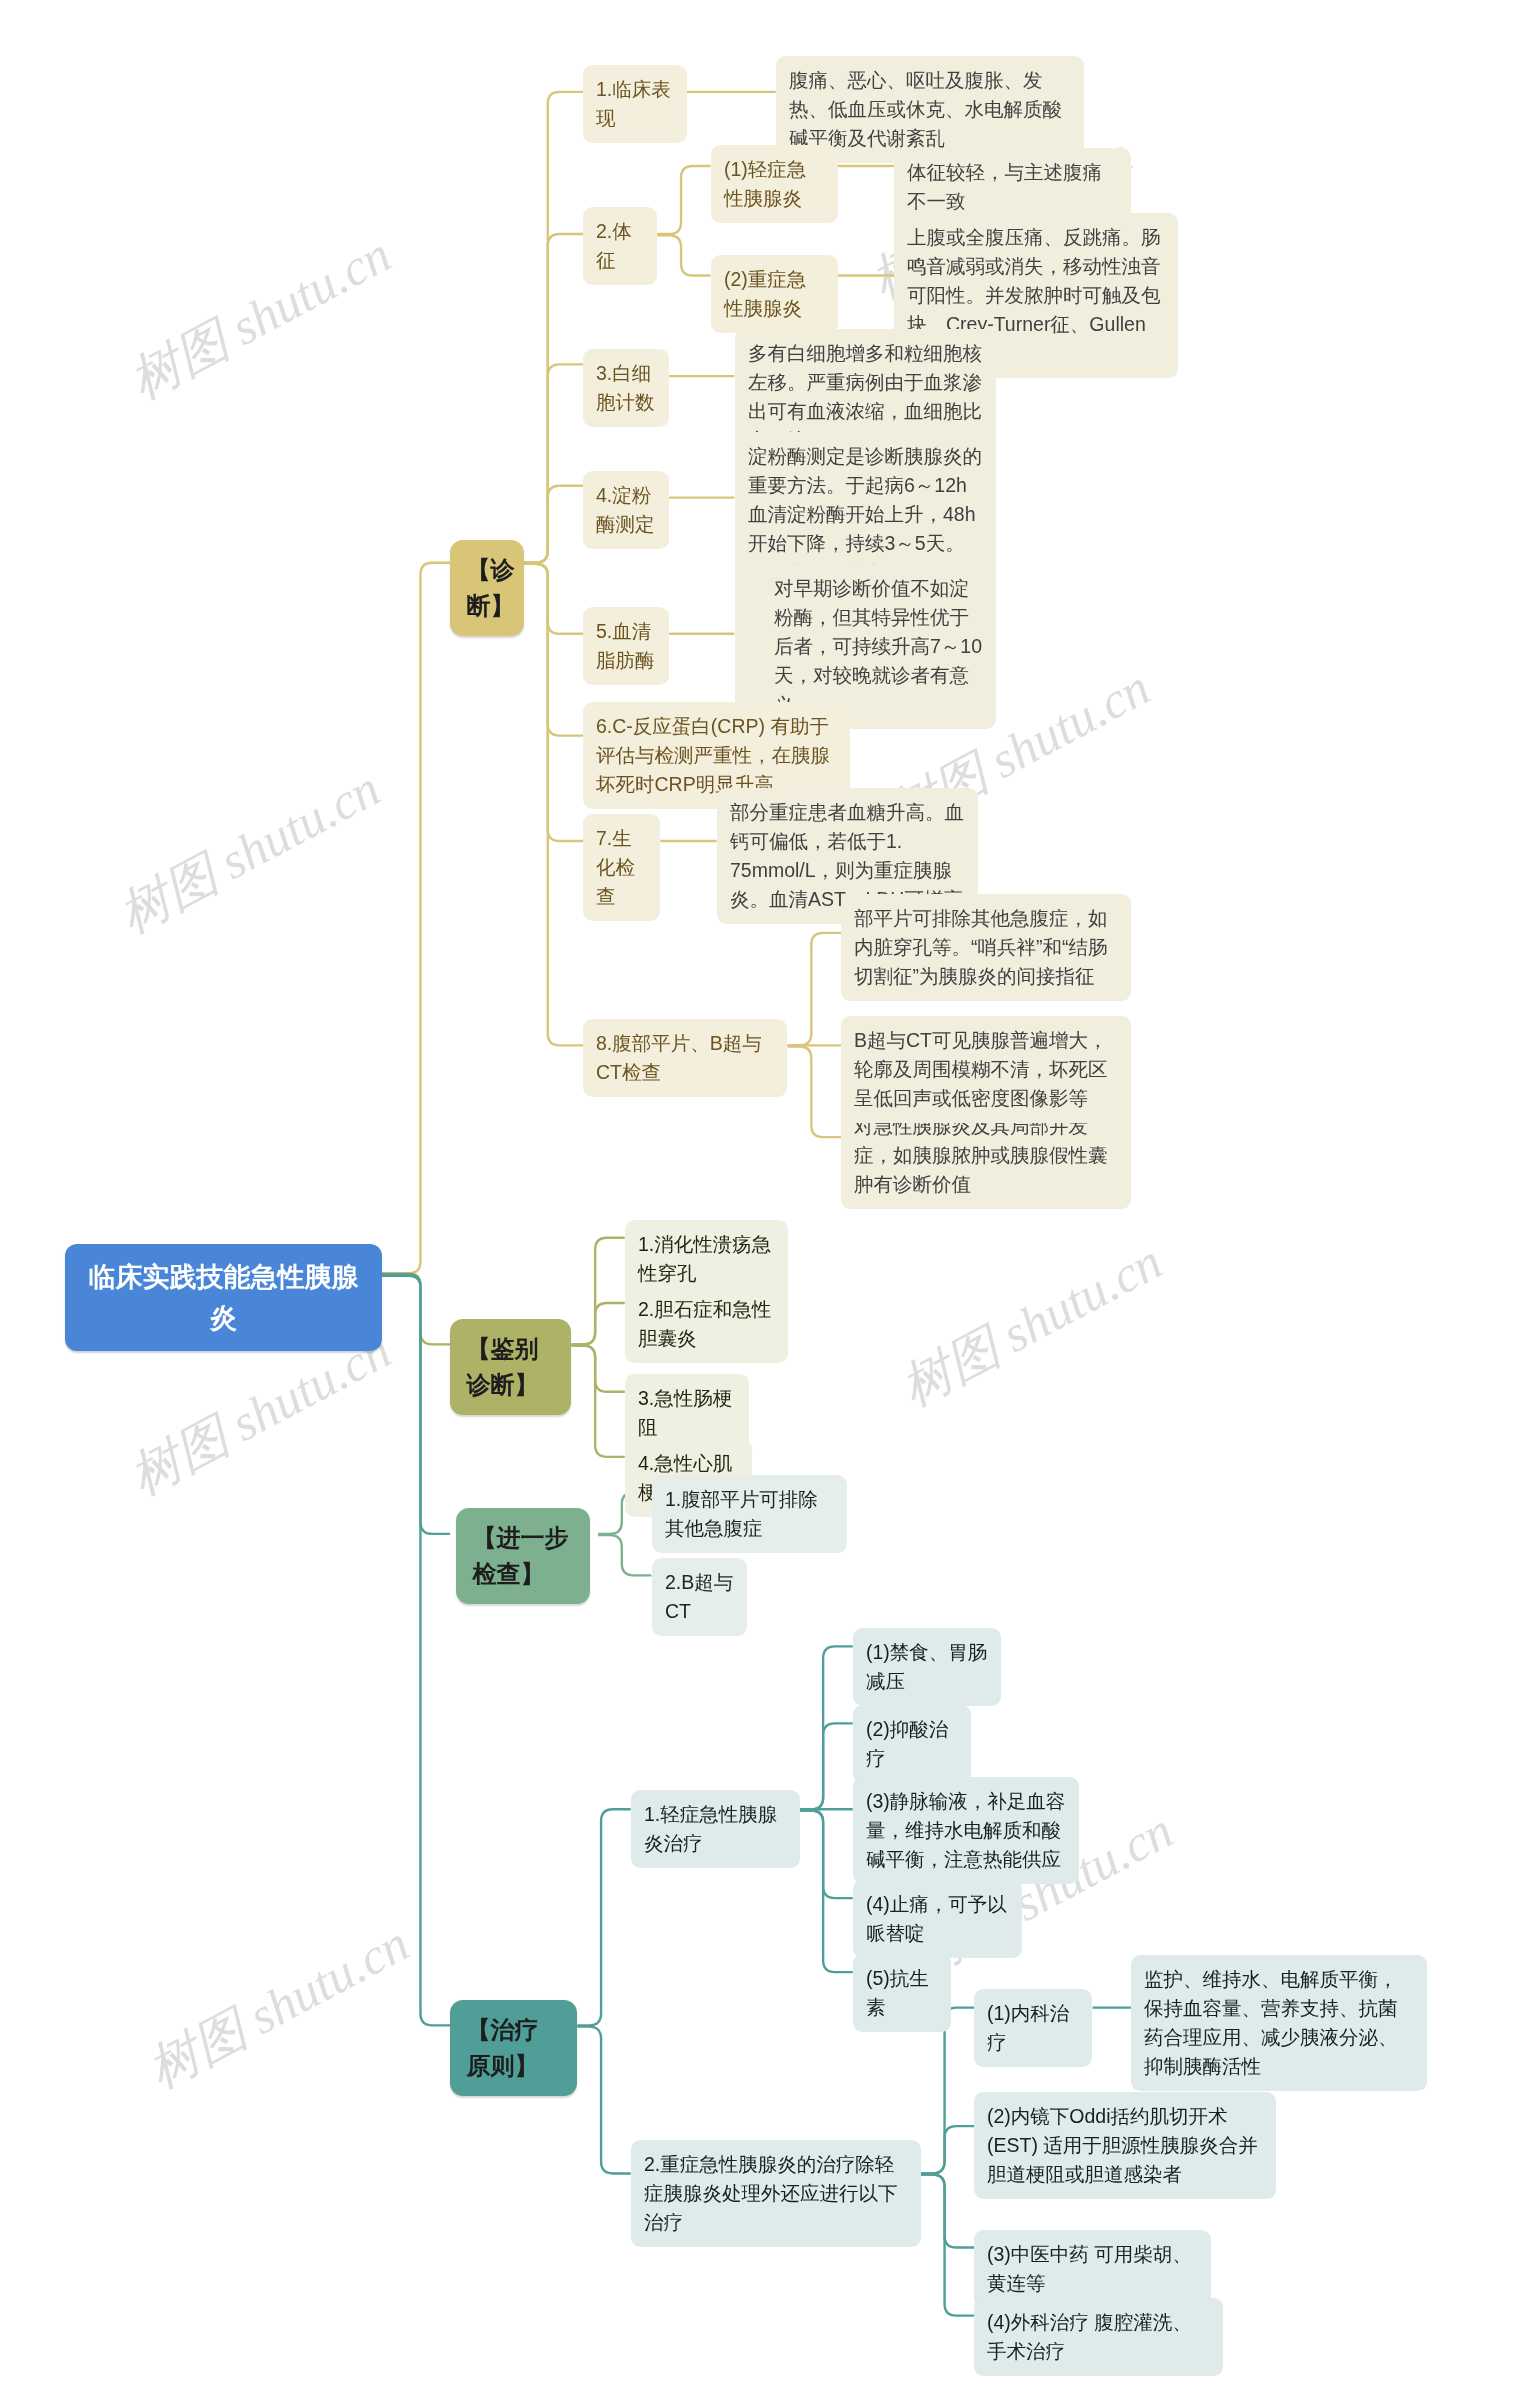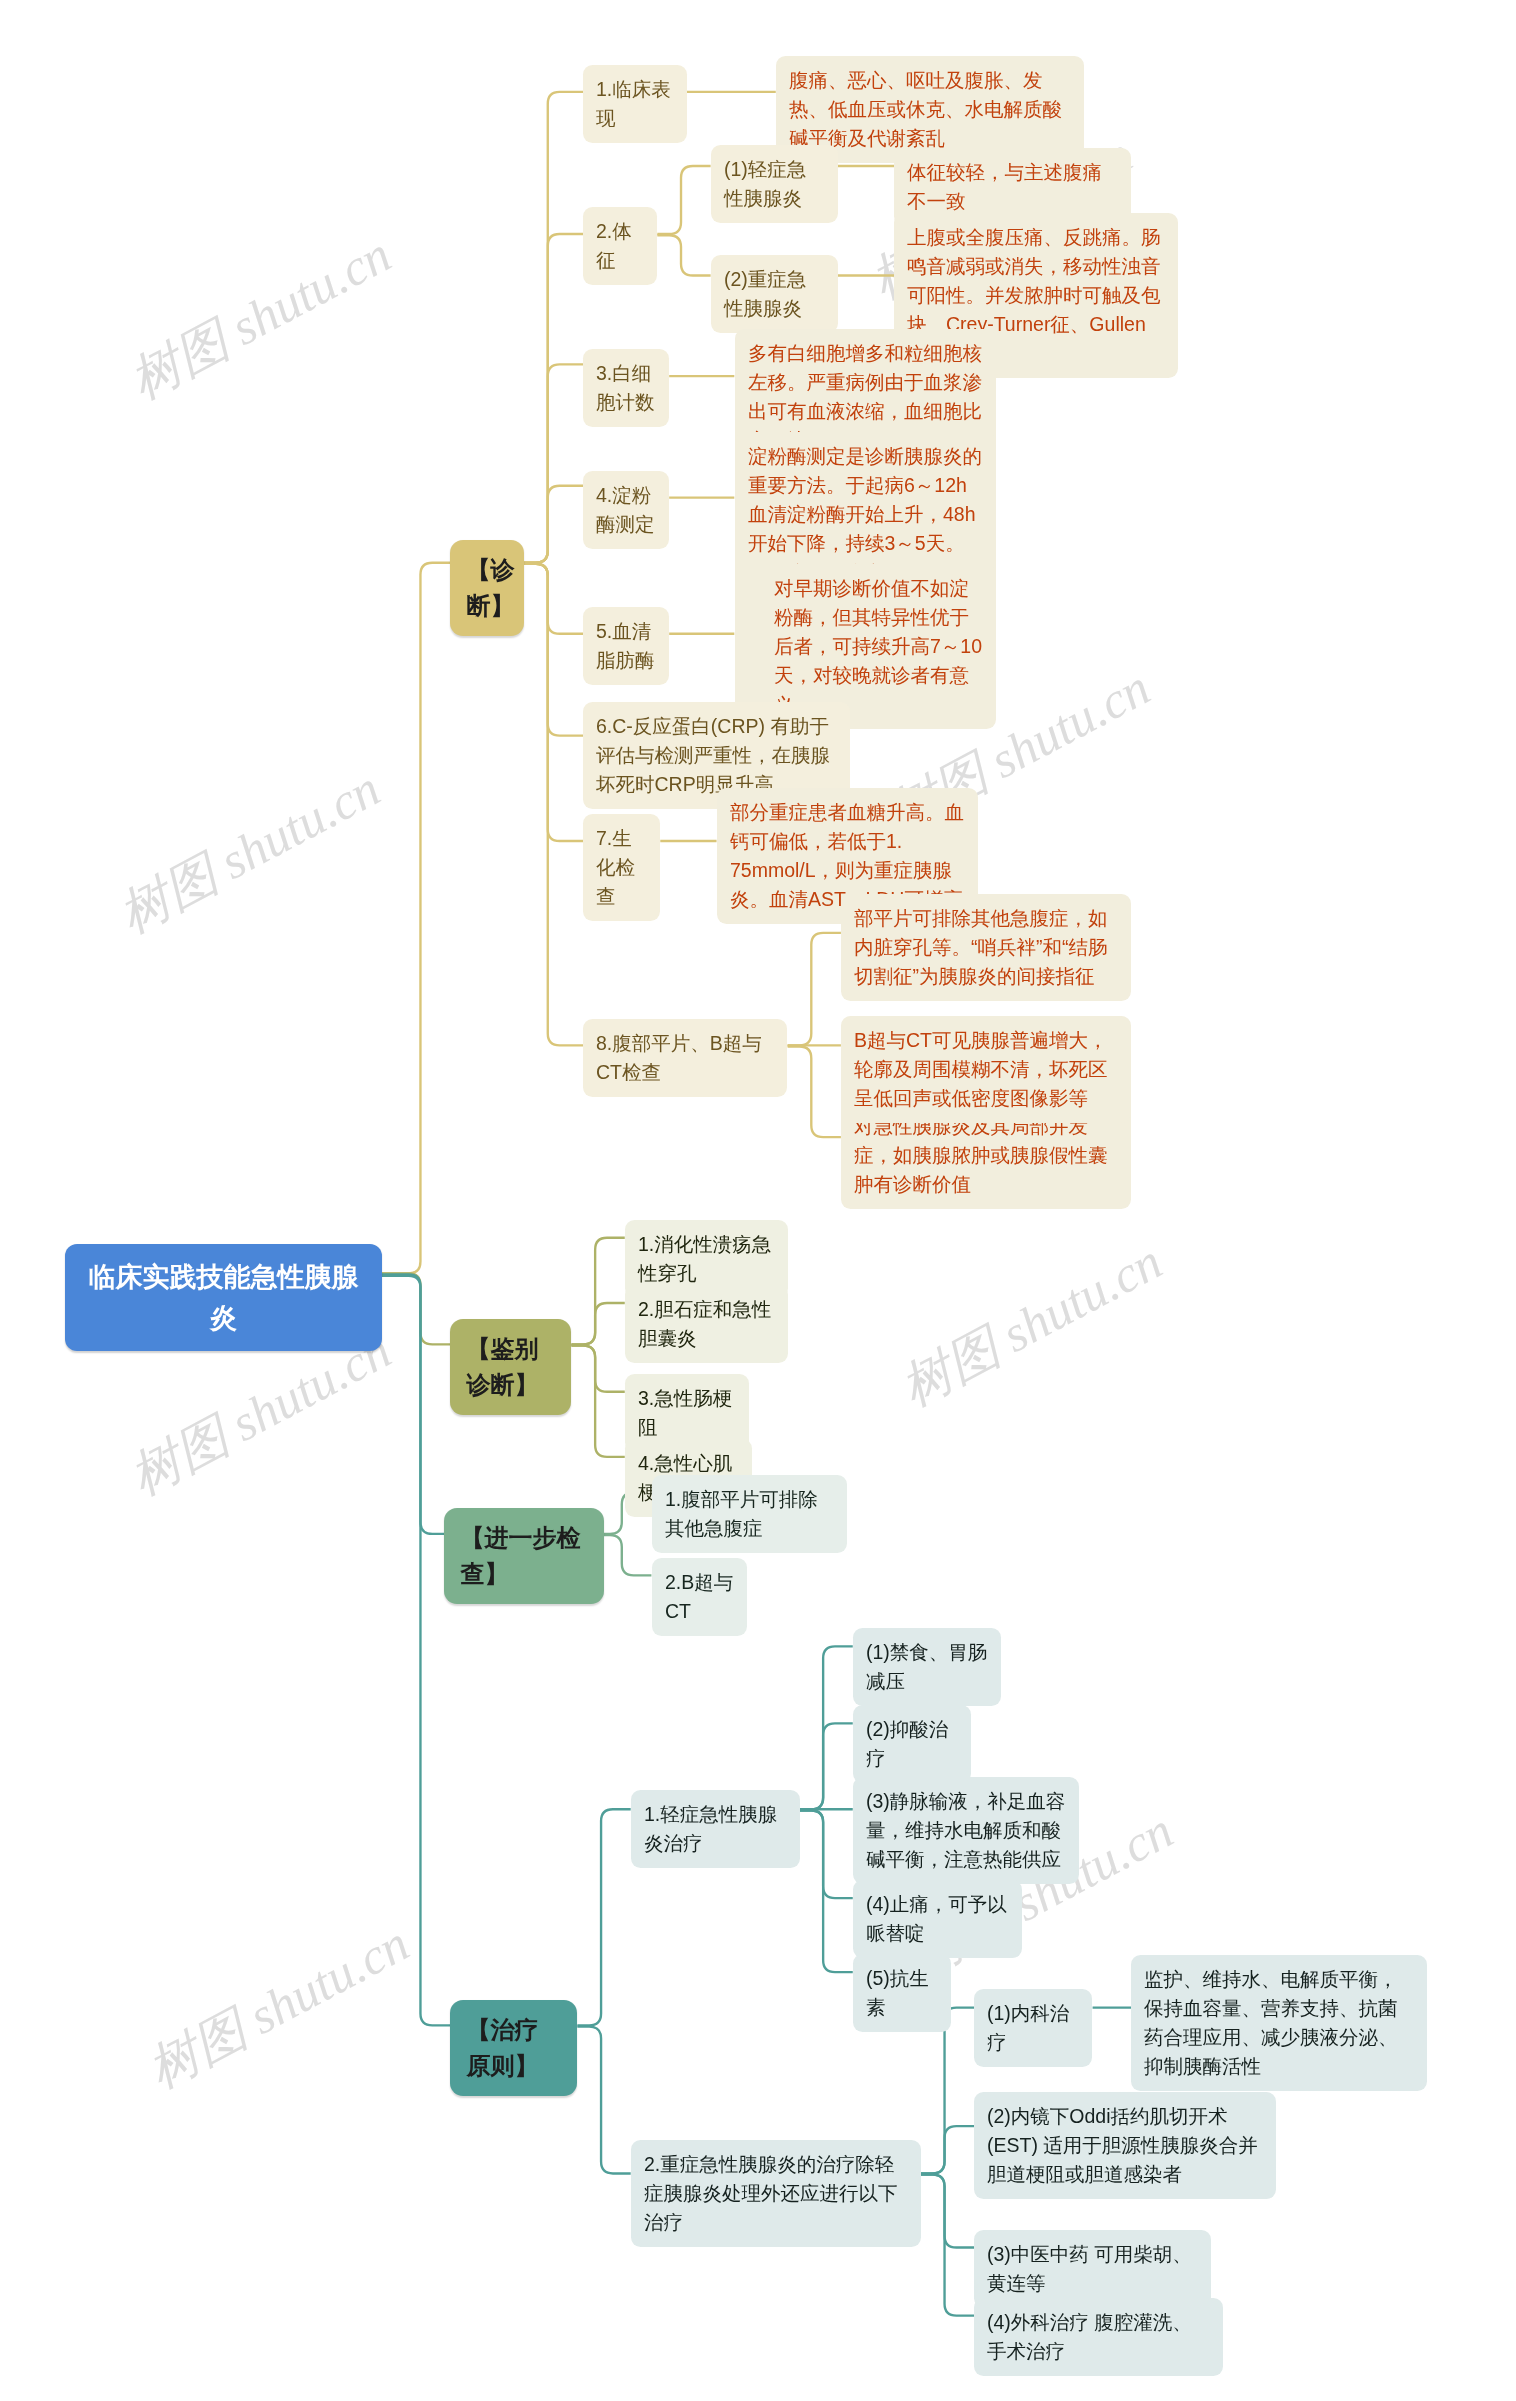--- a/index.html
+++ b/index.html
@@ -23,21 +23,21 @@
   .l1{font-size:24px;font-weight:700;color:#1d1d1d;border-radius:13px;
       padding:12px 16.6px;justify-content:center;text-align:left;box-shadow:0 1.2px 1.8px rgba(0,0,0,.16);}
   .l1.gold{background:#d9c578;}
   .l1.olive{background:#adb267;}
   .l1.green{background:#7cb08e;}
   .l1.teal{background:#4f9e98;}
 
   
   .leaf{font-size:19.5px;border-radius:9.5px;padding:9.5px 13px;}
   .leaf.gold{background:#f4efdd;color:#6b5420;}
-  .leaf.gold2{background:#f2eedd;color:#c2410c;}
+  .leaf.gold2{background:#f2eedd;color:#404040;}
   .leaf.olive{background:#eff0e2;color:#20260f;}
   .leaf.green{background:#e6eeea;color:#17261f;}
   .leaf.teal{background:#dfeaea;color:#15211f;}
 
   
   .wm{position:absolute;color:#c9c9c9;opacity:.62;font-family:"Liberation Serif","DejaVu Serif",serif;
       font-style:italic;font-size:51px;white-space:nowrap;transform:rotate(-28deg);
       transform-origin:left top;pointer-events:none;user-select:none;}
 </style>
 </head>
@@ -175,21 +175,21 @@
   </div>
   <div class="node leaf olive" style="left:625px;top:1220px;width:163px;">
     <span>1.消化性溃疡急性穿孔</span></div>
   <div class="node leaf olive" style="left:625px;top:1285px;width:163px;">
     <span>2.胆石症和急性胆囊炎</span></div>
   <div class="node leaf olive" style="left:625px;top:1374px;width:124px;">
     <span>3.急性肠梗阻</span></div>
   <div class="node leaf olive" style="left:625px;top:1439px;width:127px;">
     <span>4.急性心肌梗死</span></div>
 
-  <div class="node l1 green" style="left:444px;top:1508px;width:160px;">
+  <div class="node l1 green" style="left:456px;top:1508px;width:134px;">
     <span>【进一步检查】</span>
   </div>
   <div class="node leaf green" style="left:652px;top:1475px;width:195px;">
     <span>1.腹部平片可排除其他急腹症</span></div>
   <div class="node leaf green" style="left:652px;top:1558px;width:95px;">
     <span>2.B超与CT</span></div>
 
   <div class="node l1 teal" style="left:450px;top:2000px;width:127px;">
     <span>【治疗原则】</span>
   </div>

